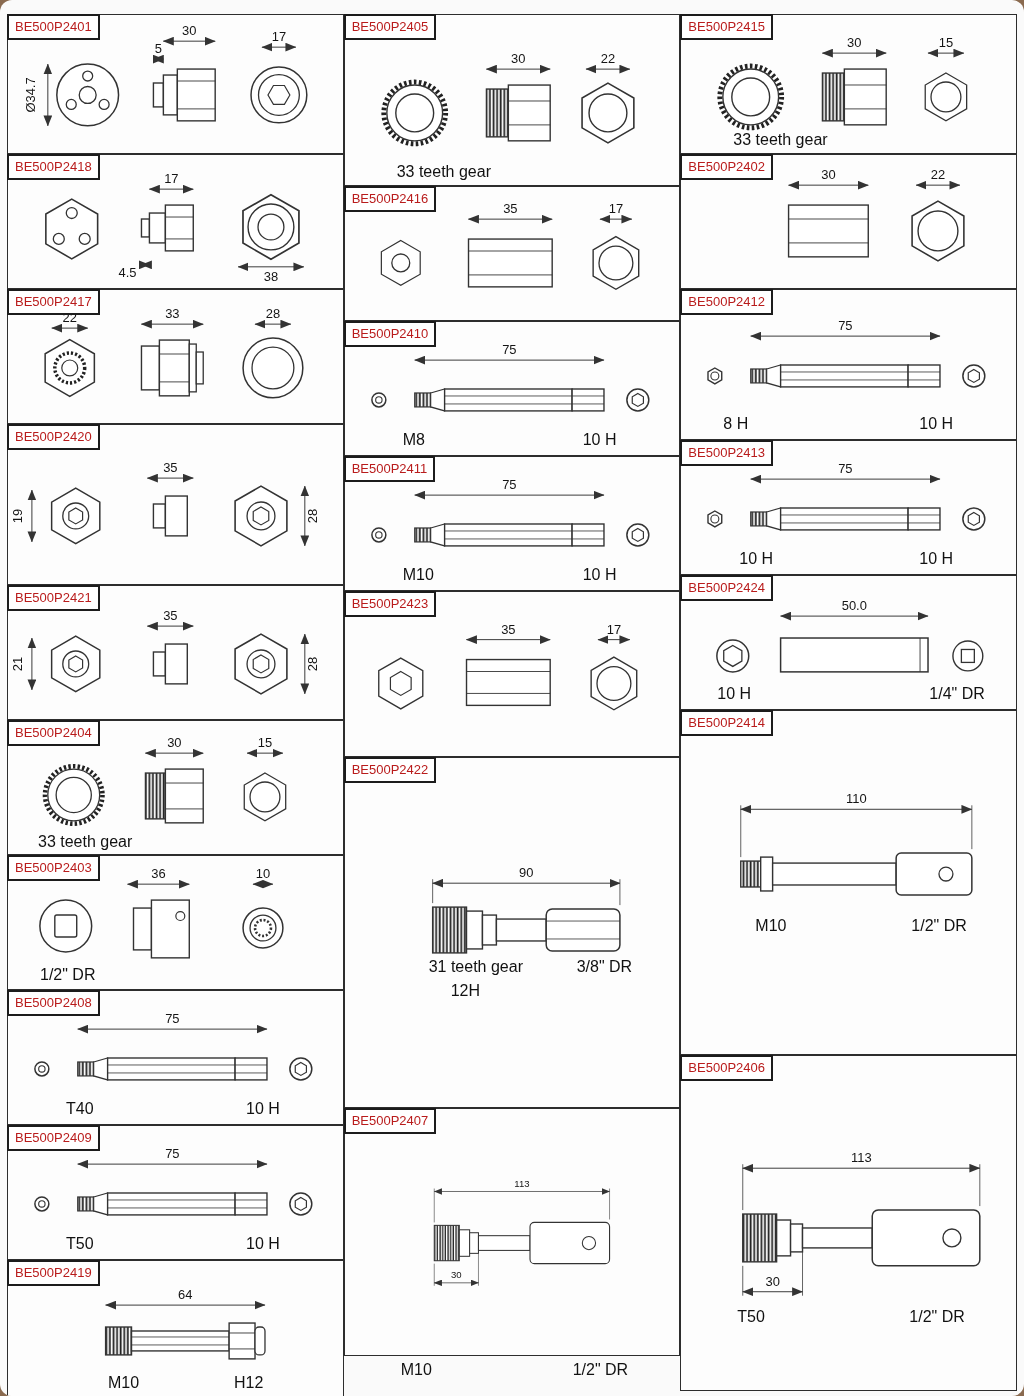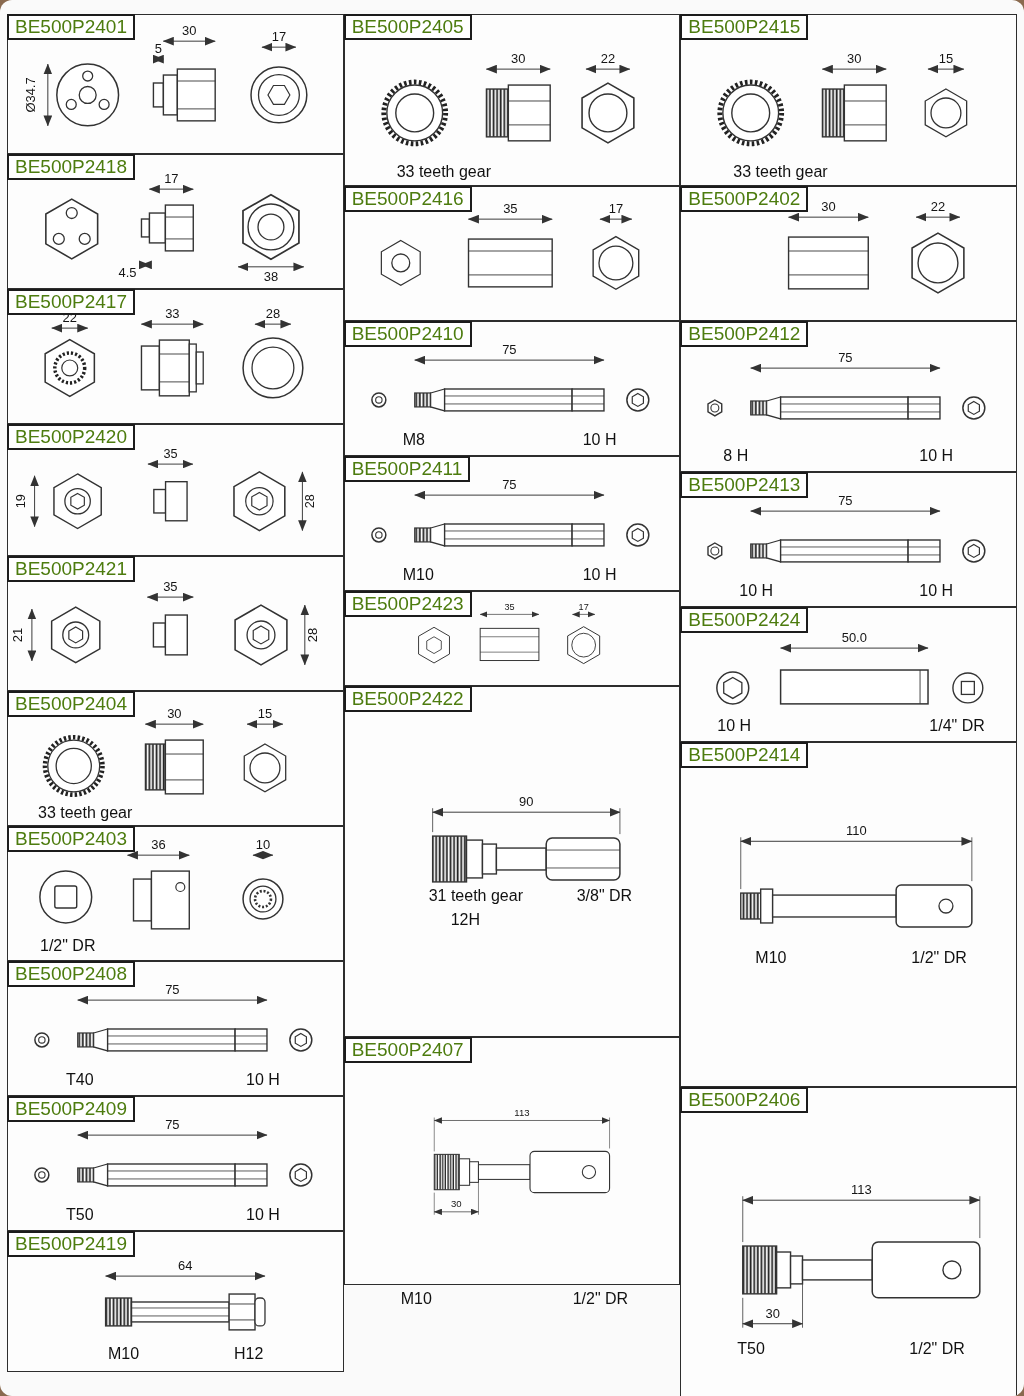--- a/index.html
+++ b/index.html
@@ -2,21 +2,21 @@
 <html><head>
 <meta charset="utf-8">
 <style>
   html,body{margin:0;padding:0;}
   body{background:#8a6a4f;font-family:"Liberation Sans",sans-serif;}
   .page{position:relative;width:1024px;height:1396px;background:#fafafa;border-radius:12px;overflow:hidden;}
   .sheet{position:absolute;left:7px;top:14px;width:1010px;display:flex;}
   .col{display:flex;flex-direction:column;flex:1;}
   .cell{position:relative;border:1px solid #2d2d2d;background:#fdfdfd;box-sizing:border-box;}
   .pn{position:absolute;top:-1px;left:-1px;z-index:2;border:2px solid #1c1c1c;background:#fff;
-      padding:0 6px;font-size:19px;line-height:22px;color:#4d7c0f;white-space:nowrap;}
+      padding:0 6px;font-size:13px;line-height:22px;color:#b91c1c;white-space:nowrap;}
   .drawing{position:absolute;inset:0;width:100%;height:100%;}
   svg text{font:13px "Liberation Sans",sans-serif;fill:#151515;}
   .cap{position:absolute;font:16px "Liberation Sans",sans-serif;color:#111;white-space:nowrap;z-index:2;}
 </style>
 </head>
 <body>
 
 <svg width="0" height="0" style="position:absolute" aria-hidden="true">
   <defs>
     <marker id="arr" viewBox="0 0 10 8" markerWidth="11" markerHeight="9" refX="9.5" refY="4" orient="auto-start-reverse">
@@ -135,21 +135,21 @@
         <rect x="189" y="62" width="7" height="32" fill="#fff" stroke="#333" stroke-width="1.3"></rect>
         <line x1="134" y1="34" x2="196" y2="34" stroke="#3a3a3a" stroke-width="1" marker-start="url(#arr)" marker-end="url(#arr)"></line>
         <text x="165" y="28" text-anchor="middle">33</text>
         <circle cx="266" cy="78" r="30" fill="#fff" stroke="#333" stroke-width="1.5"></circle>
         <circle cx="266" cy="78" r="21" fill="none" stroke="#333" stroke-width="1.3"></circle>
         <line x1="248" y1="34" x2="284" y2="34" stroke="#3a3a3a" stroke-width="1" marker-start="url(#arr)" marker-end="url(#arr)"></line>
         <text x="266" y="28" text-anchor="middle">28</text>
       </svg>
     </div>
 
-    <div class="cell" style="height:132px">
+    <div class="cell" style="height:161px">
       <div class="pn">BE500P2420</div>
       <svg class="drawing" viewBox="0 0 336 133">
         <use href="#hexv30" transform="translate(68,78) scale(0.93)"></use>
         <circle cx="68" cy="78" r="13" fill="none" stroke="#333" stroke-width="1.3"></circle>
         <polygon transform="translate(68,78)" points="0,-8 6.9,-4 6.9,4 0,8 -6.9,4 -6.9,-4" fill="none" stroke="#333" stroke-width="1.2"></polygon>
         <line x1="24" y1="52" x2="24" y2="104" stroke="#3a3a3a" stroke-width="1" marker-start="url(#arr)" marker-end="url(#arr)"></line>
         <text transform="rotate(-90 14 78)" x="14" y="78" text-anchor="middle">19</text>
         <rect x="146" y="66" width="12" height="24" fill="#fff" stroke="#333" stroke-width="1.4"></rect>
         <rect x="158" y="58" width="22" height="40" fill="#fff" stroke="#333" stroke-width="1.4"></rect>
         <line x1="140" y1="40" x2="186" y2="40" stroke="#3a3a3a" stroke-width="1" marker-start="url(#arr)" marker-end="url(#arr)"></line>
@@ -325,21 +325,21 @@
         <use href="#dot" transform="translate(34,78)"></use>
         <use href="#bit75" transform="translate(70,78)"></use>
         <line x1="70" y1="38" x2="260" y2="38" stroke="#3a3a3a" stroke-width="1" marker-start="url(#arr)" marker-end="url(#arr)"></line>
         <text x="165" y="32" text-anchor="middle">75</text>
         <use href="#ringhex" transform="translate(294,78)"></use>
       </svg>
       <span class="cap" style="left:58px;bottom:6px">M10</span>
       <span class="cap" style="left:238px;bottom:6px">10 H</span>
     </div>
 
-    <div class="cell" style="height:95px">
+    <div class="cell" style="height:166px">
       <div class="pn">BE500P2423</div>
       <svg class="drawing" viewBox="0 0 336 133">
         <use href="#hexv30" transform="translate(56,76) scale(0.85)"></use>
         <polygon transform="translate(56,76)" points="0,-12 10.4,-6 10.4,6 0,12 -10.4,6 -10.4,-6" fill="none" stroke="#333" stroke-width="1.2"></polygon>
         <rect x="122" y="52" width="84" height="46" fill="#fff" stroke="#333" stroke-width="1.4"></rect>
         <line x1="122" y1="64" x2="206" y2="64" stroke="#333" stroke-width="0.9"></line>
         <line x1="122" y1="86" x2="206" y2="86" stroke="#333" stroke-width="0.9"></line>
         <line x1="122" y1="32" x2="206" y2="32" stroke="#3a3a3a" stroke-width="1" marker-start="url(#arr)" marker-end="url(#arr)"></line>
         <text x="164" y="26" text-anchor="middle">35</text>
         <use href="#hexv30" transform="translate(270,76) scale(0.88)"></use>
@@ -388,21 +388,21 @@
         <text x="92" y="230" text-anchor="middle">30</text>
       </svg>
       <span class="cap" style="left:56px;top:252px">M10</span>
       <span class="cap" style="left:228px;top:252px">1/2" DR</span>
     </div>
 
   </div>
 
   <div class="col">
 
-    <div class="cell" style="height:172px">
+    <div class="cell" style="height:140px">
       <div class="pn">BE500P2415</div>
       <svg class="drawing" viewBox="0 0 336 138">
         <use href="#gearf" transform="translate(70,82)"></use>
         <rect x="142" y="58" width="22" height="48" fill="url(#spl)" stroke="#333" stroke-width="1.4"></rect>
         <rect x="164" y="54" width="42" height="56" fill="#fff" stroke="#333" stroke-width="1.4"></rect>
         <line x1="164" y1="70" x2="206" y2="70" stroke="#333" stroke-width="0.9"></line>
         <line x1="164" y1="94" x2="206" y2="94" stroke="#333" stroke-width="0.9"></line>
         <line x1="142" y1="38" x2="206" y2="38" stroke="#3a3a3a" stroke-width="1" marker-start="url(#arr)" marker-end="url(#arr)"></line>
         <text x="174" y="32" text-anchor="middle">30</text>
         <use href="#hexv30" transform="translate(266,82) scale(0.8)"></use>

